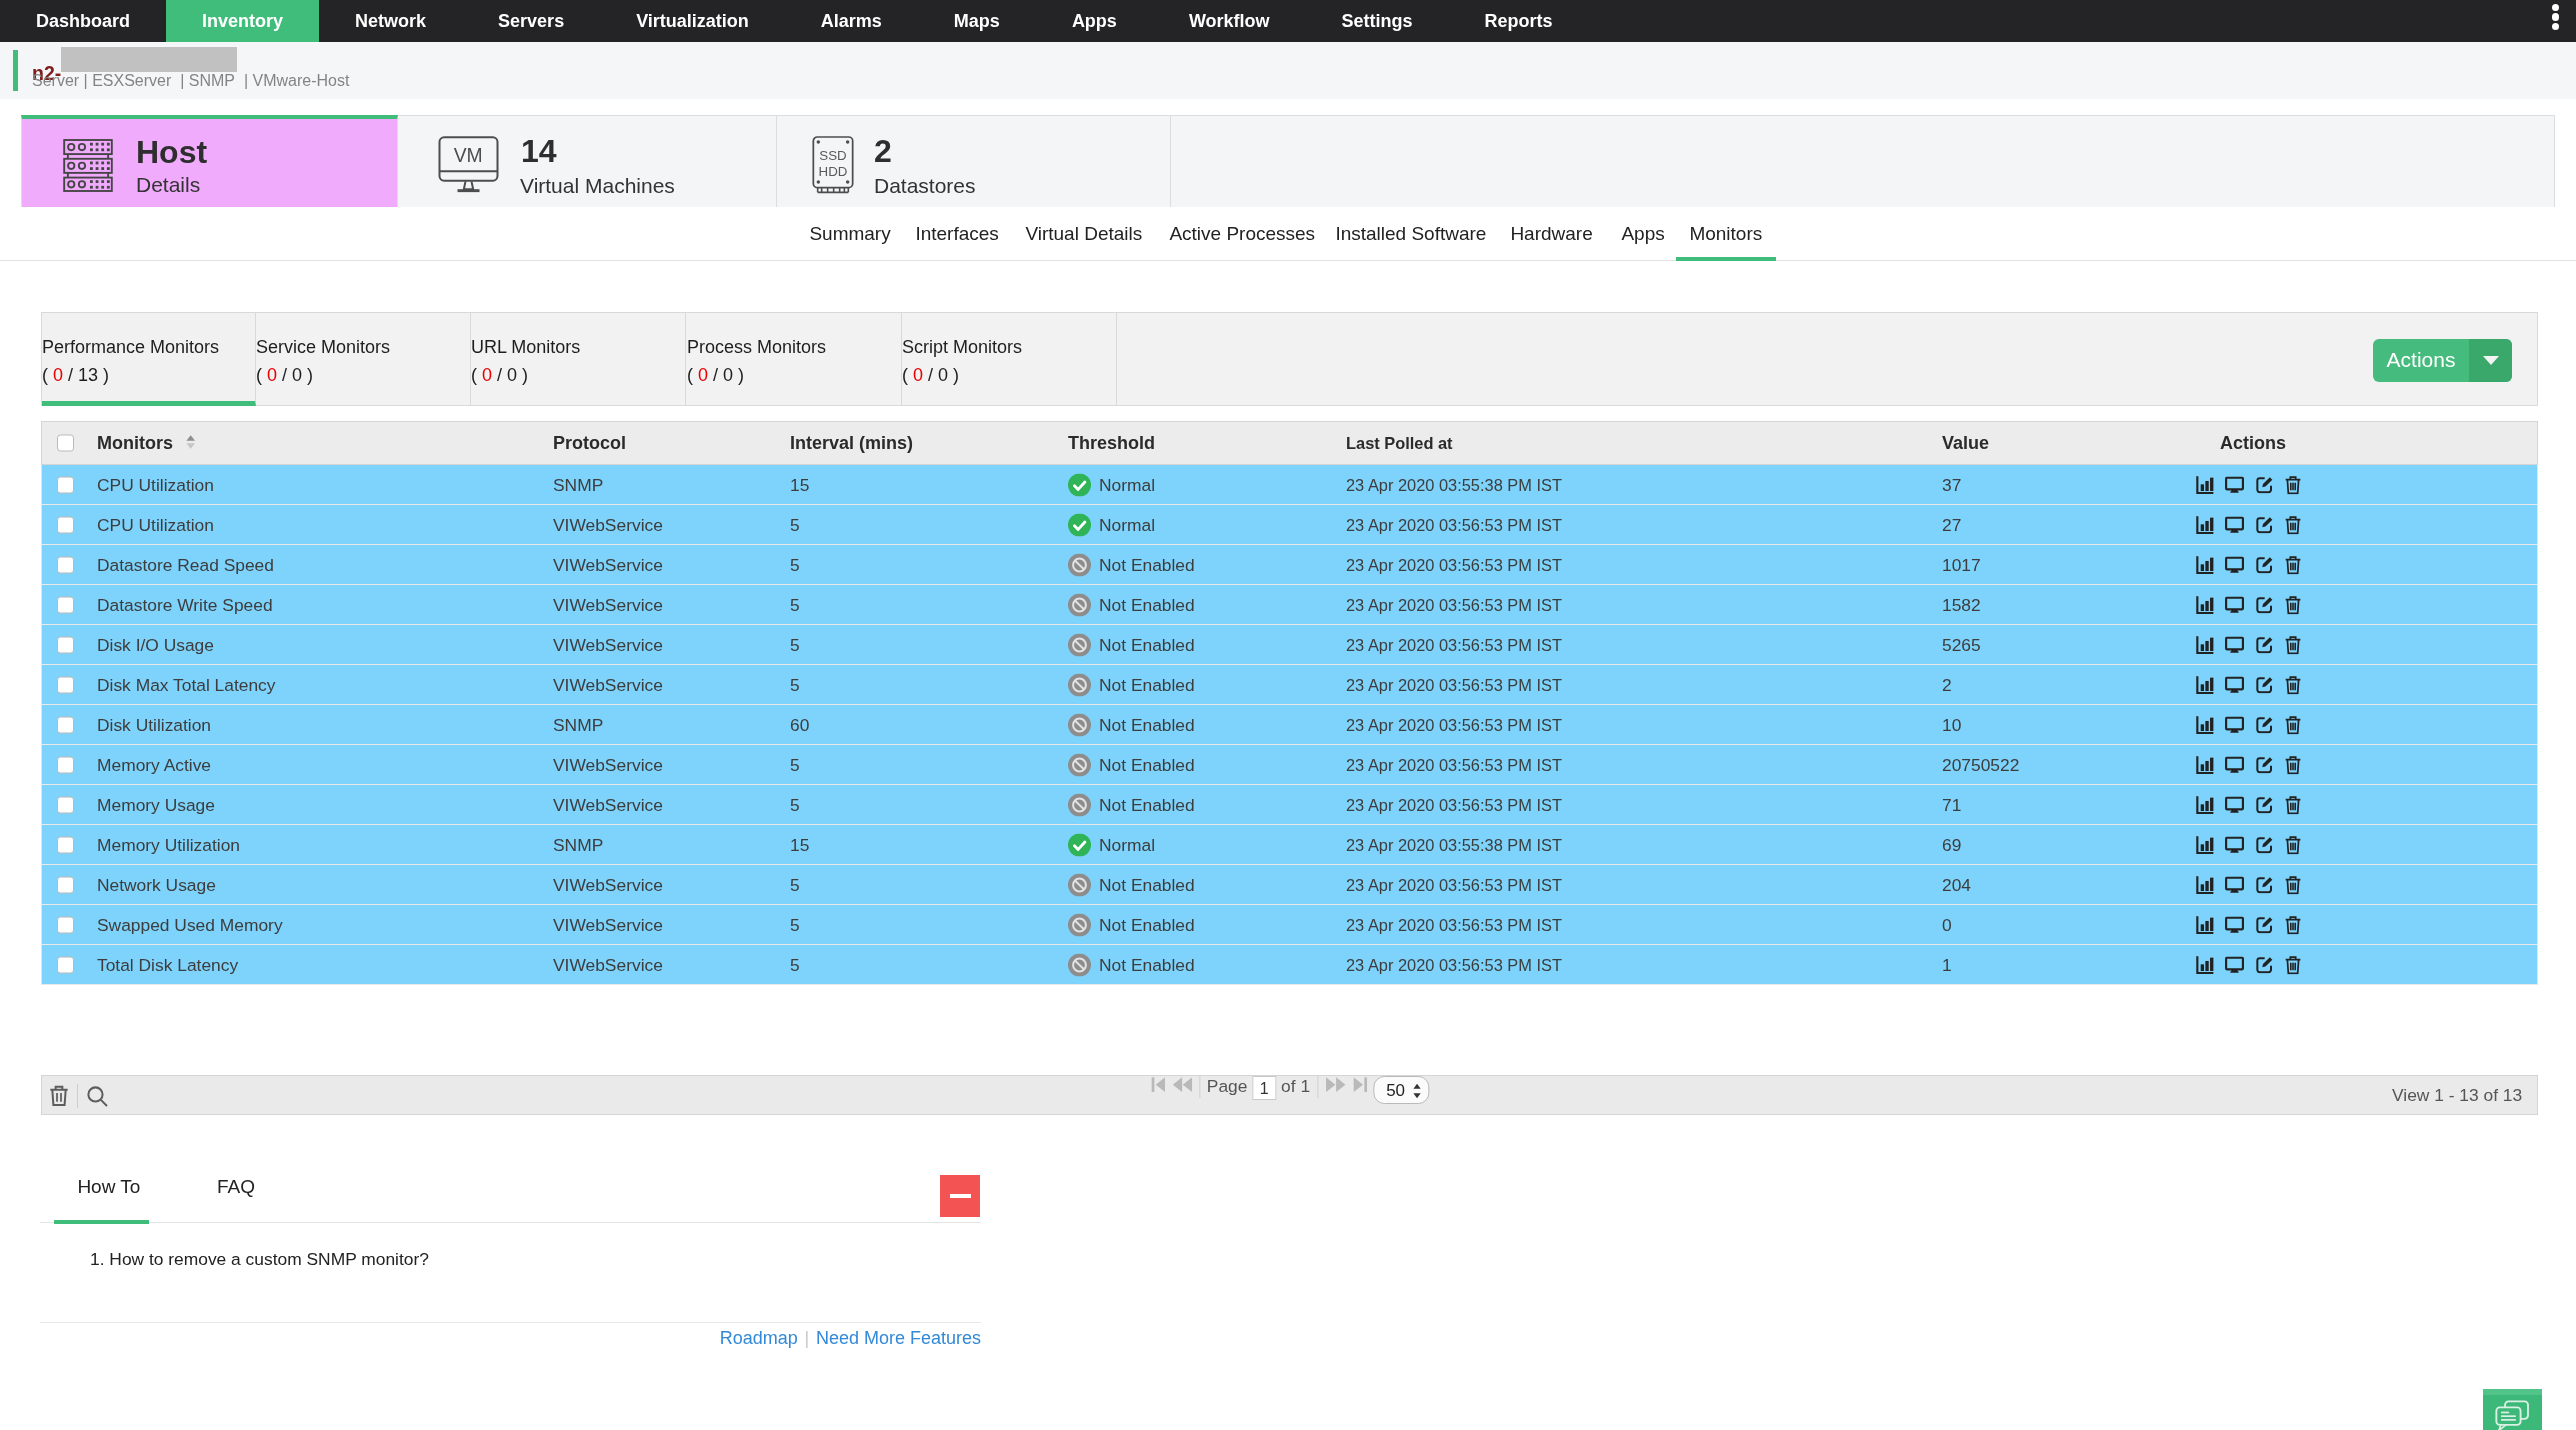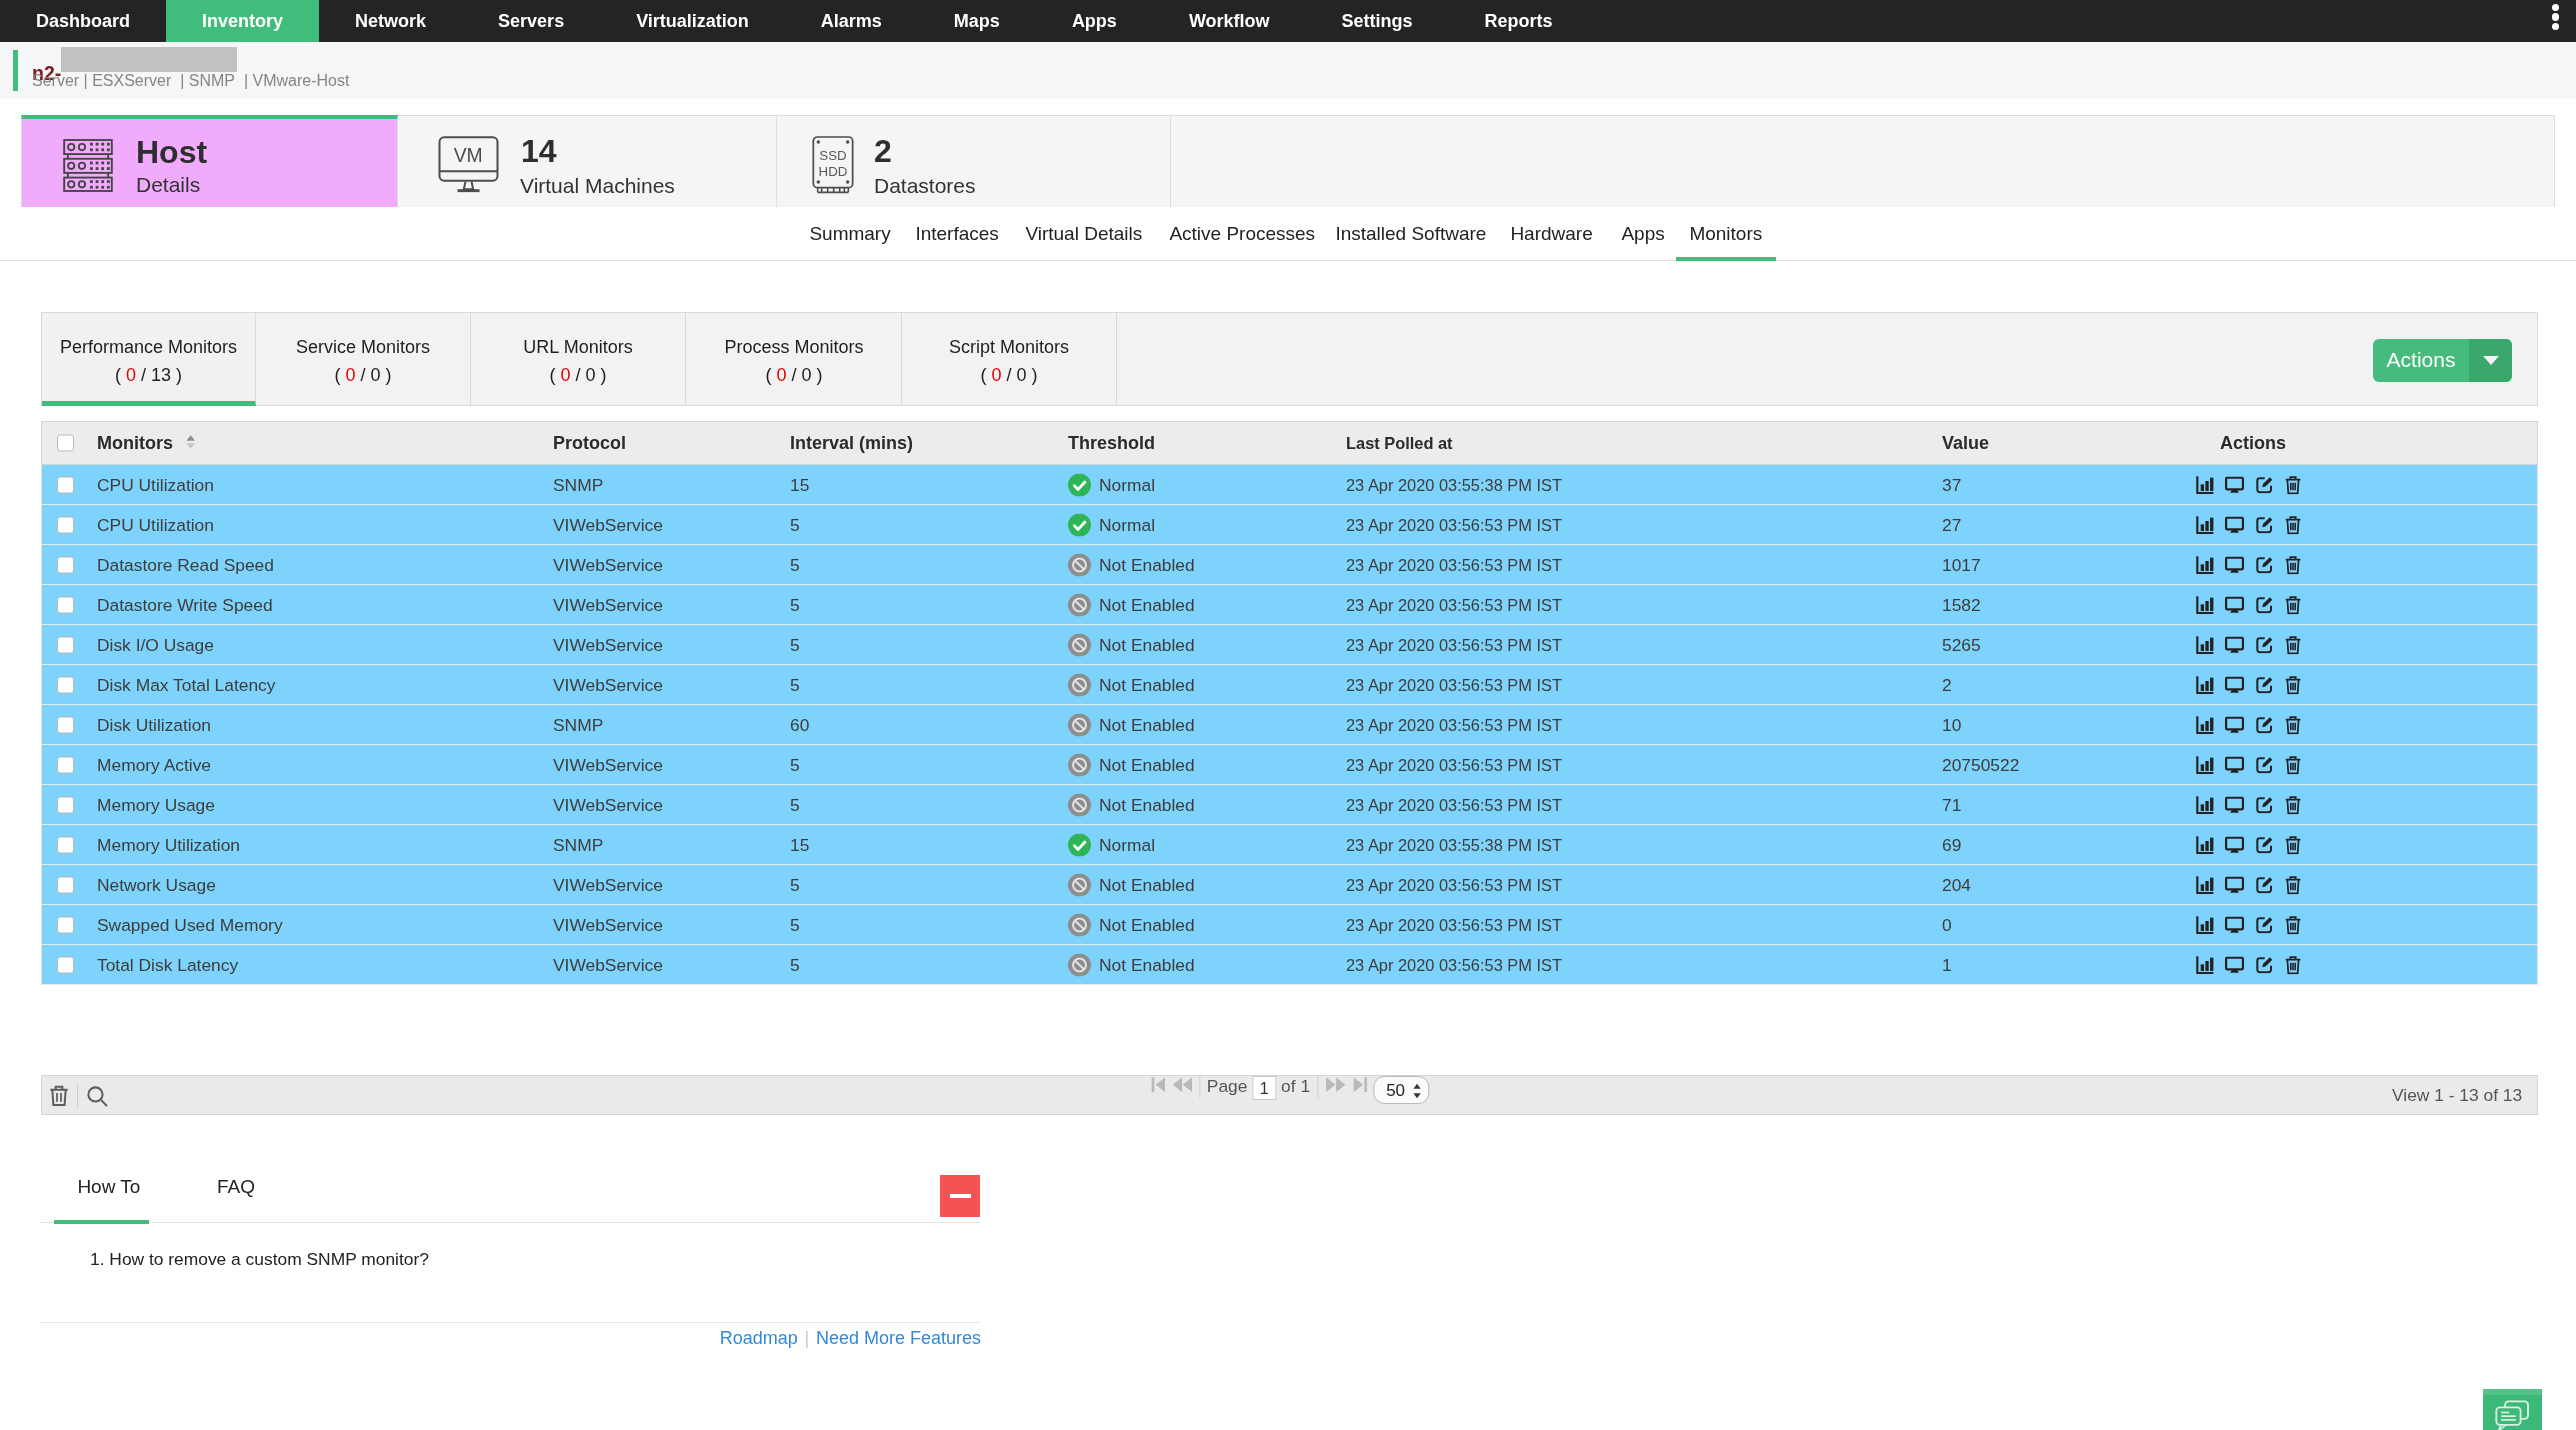--- a/index.html
+++ b/index.html
@@ -33,21 +33,21 @@
 .btab .lbl { position:absolute; font-size:21px; color:#333; }
 
 
 #subnav { position:absolute; left:0; top:207px; width:2576px; height:54px; border-bottom:0.7px solid #e2e2e2; background:#fff; }
 #subnav .it { position:absolute; top:0; height:53px; line-height:53px; font-size:19px; color:#222; padding:0 13.4px; }
 #subnav .mon { border-bottom:4px solid #41bd7b; padding:0 13.4px; height:54px; }
 #subnav .ai { position:absolute; right:34px; top:0; height:53px; line-height:53px; font-size:19px; color:#2e86cd; }
 
 
 #strip { position:absolute; left:41px; top:312px; width:2497px; height:94px; background:#f2f2f3; border:0.7px solid #d9d9d9; }
-.mtab { position:absolute; top:0; height:93px; border-right:0.7px solid #d9d9d9; text-align:center; color:#1e1e1e; }
+.mtab { position:absolute; top:0; height:93px; border-right:0.7px solid #d9d9d9; text-align:left; color:#1e1e1e; }
 .mtab .l1 { margin-top:24px; font-size:18px; }
 .mtab .l2 { margin-top:6.7px; font-size:18px; }
 .mtab .l2 b { color:#e60000; font-weight:400; }
 #mt1 { left:0; width:214px; border-bottom:5.4px solid #41bd7b; height:93px; background:#f1f1f2; }
 #mt2 { left:214px; width:215px; }
 #mt3 { left:429px; width:215px; }
 #mt4 { left:645px; width:215px; }
 #mt5 { left:860px; width:215px; }
 #actbtn { position:absolute; right:25px; top:25.5px; width:139px; height:43px; border-radius:6px; background:#45bc7d; color:#fff; }
 #actbtn .t { position:absolute; left:0; width:96px; text-align:center; top:0; height:43px; line-height:42px; font-size:21px; }

